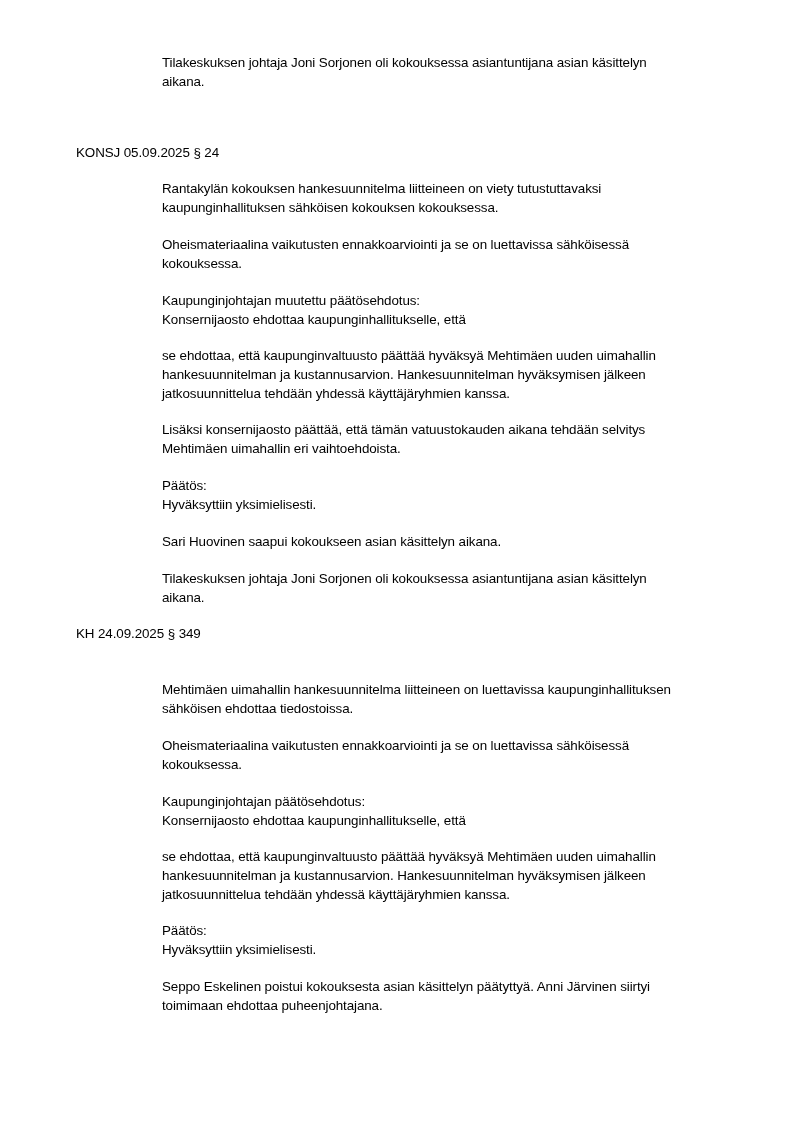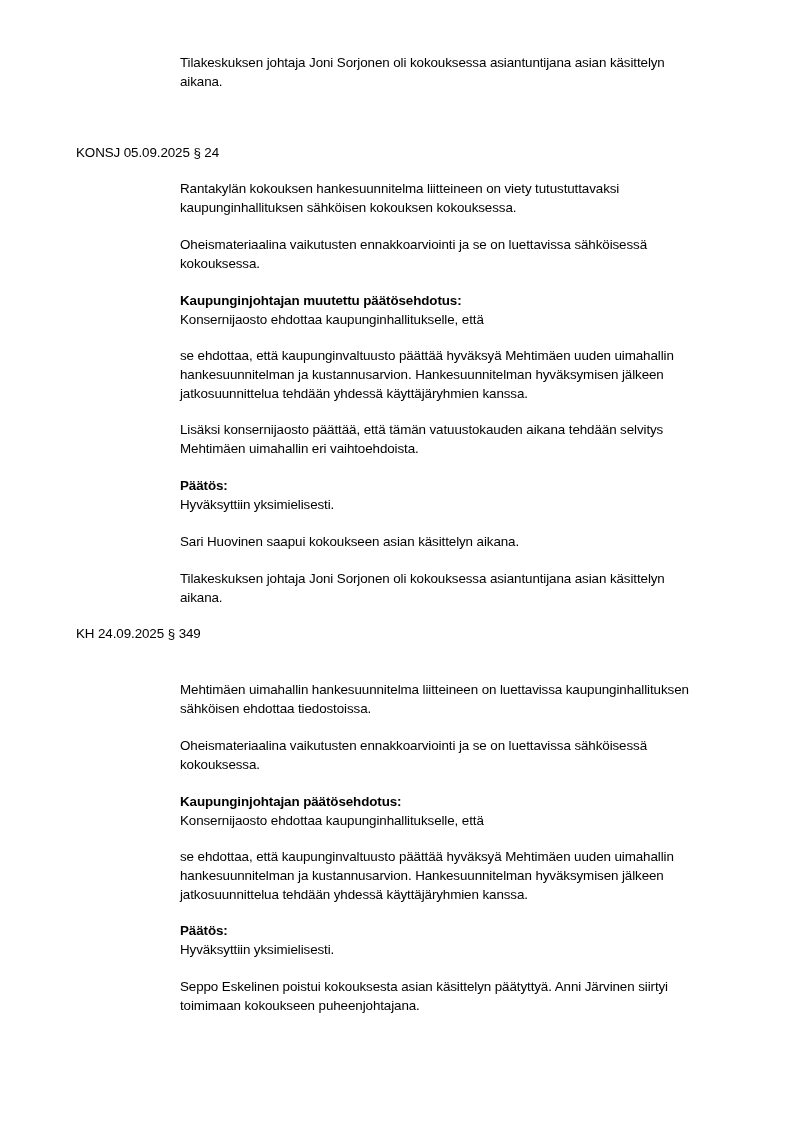--- a/index.html
+++ b/index.html
@@ -1,21 +1,21 @@
 <!DOCTYPE html>
 <html><head>
 <meta charset="utf-8">
 <style>
   html, body { margin: 0; padding: 0; background: #ffffff; }
   body { width: 794px; height: 1122px; position: relative; overflow: hidden;
          font-family: "Liberation Sans", sans-serif; color: #000; }
   .ln { position: absolute; font-size: 13.4px; line-height: 18.6px; white-space: nowrap; letter-spacing: -0.1px; }
-  .ind { left: 180px; }
+  .ind { left: 162px; }
   .hd { left: 76px; }
-  .b { font-weight: bold; }
+  .b { font-weight: normal; }
 </style>
 </head>
 <body>
 
 <div>
 
   <div class="ln ind" style="top:54px">Tilakeskuksen johtaja Joni Sorjonen oli kokouksessa asiantuntijana asian käsittelyn</div>
   <div class="ln ind" style="top:73px">aikana.</div>
 
   <div class="ln hd" style="top:144px">KONSJ 05.09.2025 § 24</div>
@@ -56,14 +56,14 @@
   <div class="ln ind" style="top:812px">Konsernijaosto ehdottaa kaupunginhallitukselle,  että</div>
 
   <div class="ln ind" style="top:848px">se ehdottaa, että kaupunginvaltuusto päättää hyväksyä Mehtimäen uuden uimahallin</div>
   <div class="ln ind" style="top:867px">hankesuunnitelman ja kustannusarvion. Hankesuunnitelman hyväksymisen jälkeen</div>
   <div class="ln ind" style="top:886px">jatkosuunnittelua tehdään yhdessä käyttäjäryhmien kanssa.</div>
 
   <div class="ln ind b" style="top:922px">Päätös:</div>
   <div class="ln ind" style="top:941px">Hyväksyttiin yksimielisesti.</div>
 
   <div class="ln ind" style="top:978px">Seppo Eskelinen poistui kokouksesta asian käsittelyn päätyttyä. Anni Järvinen siirtyi</div>
-  <div class="ln ind" style="top:997px">toimimaan kokoukseen puheenjohtajana.</div>
+  <div class="ln ind" style="top:997px">toimimaan ehdottaa puheenjohtajana.</div>
 </div>
 
 </body></html>

